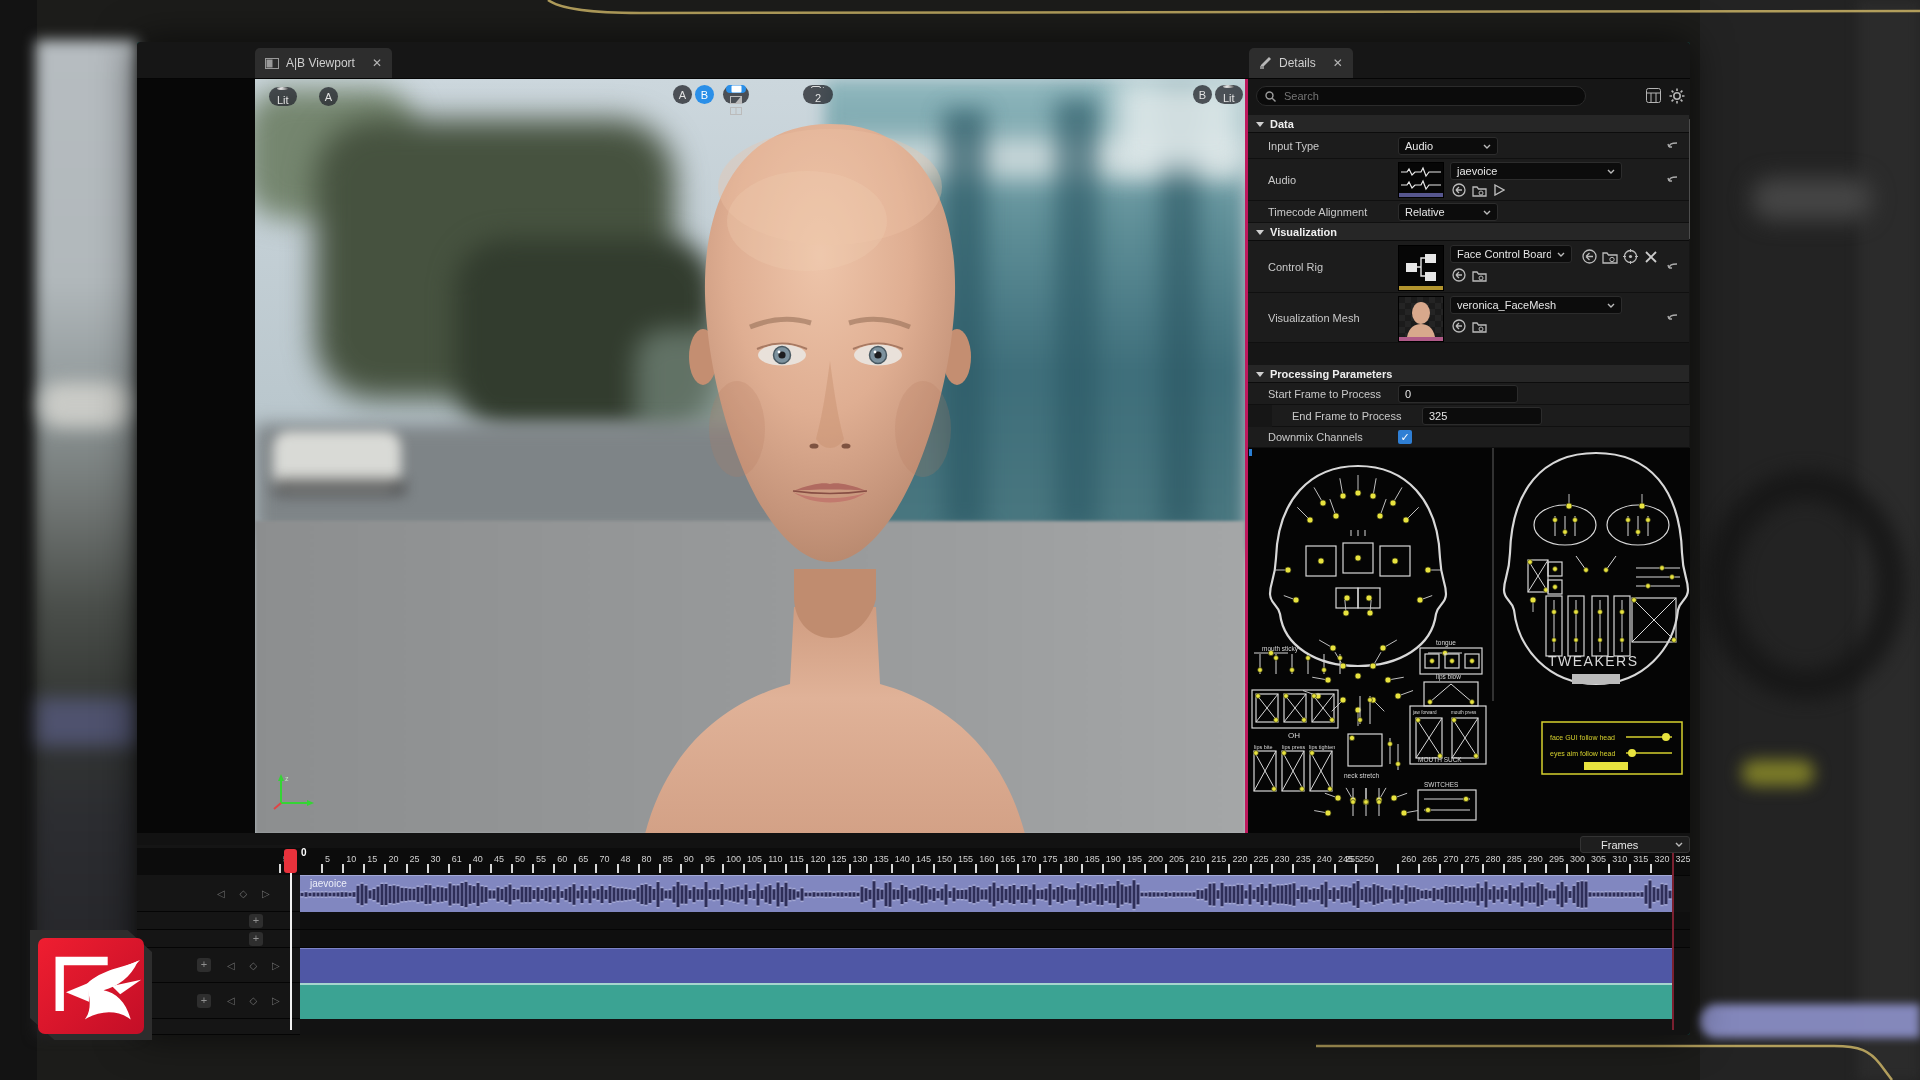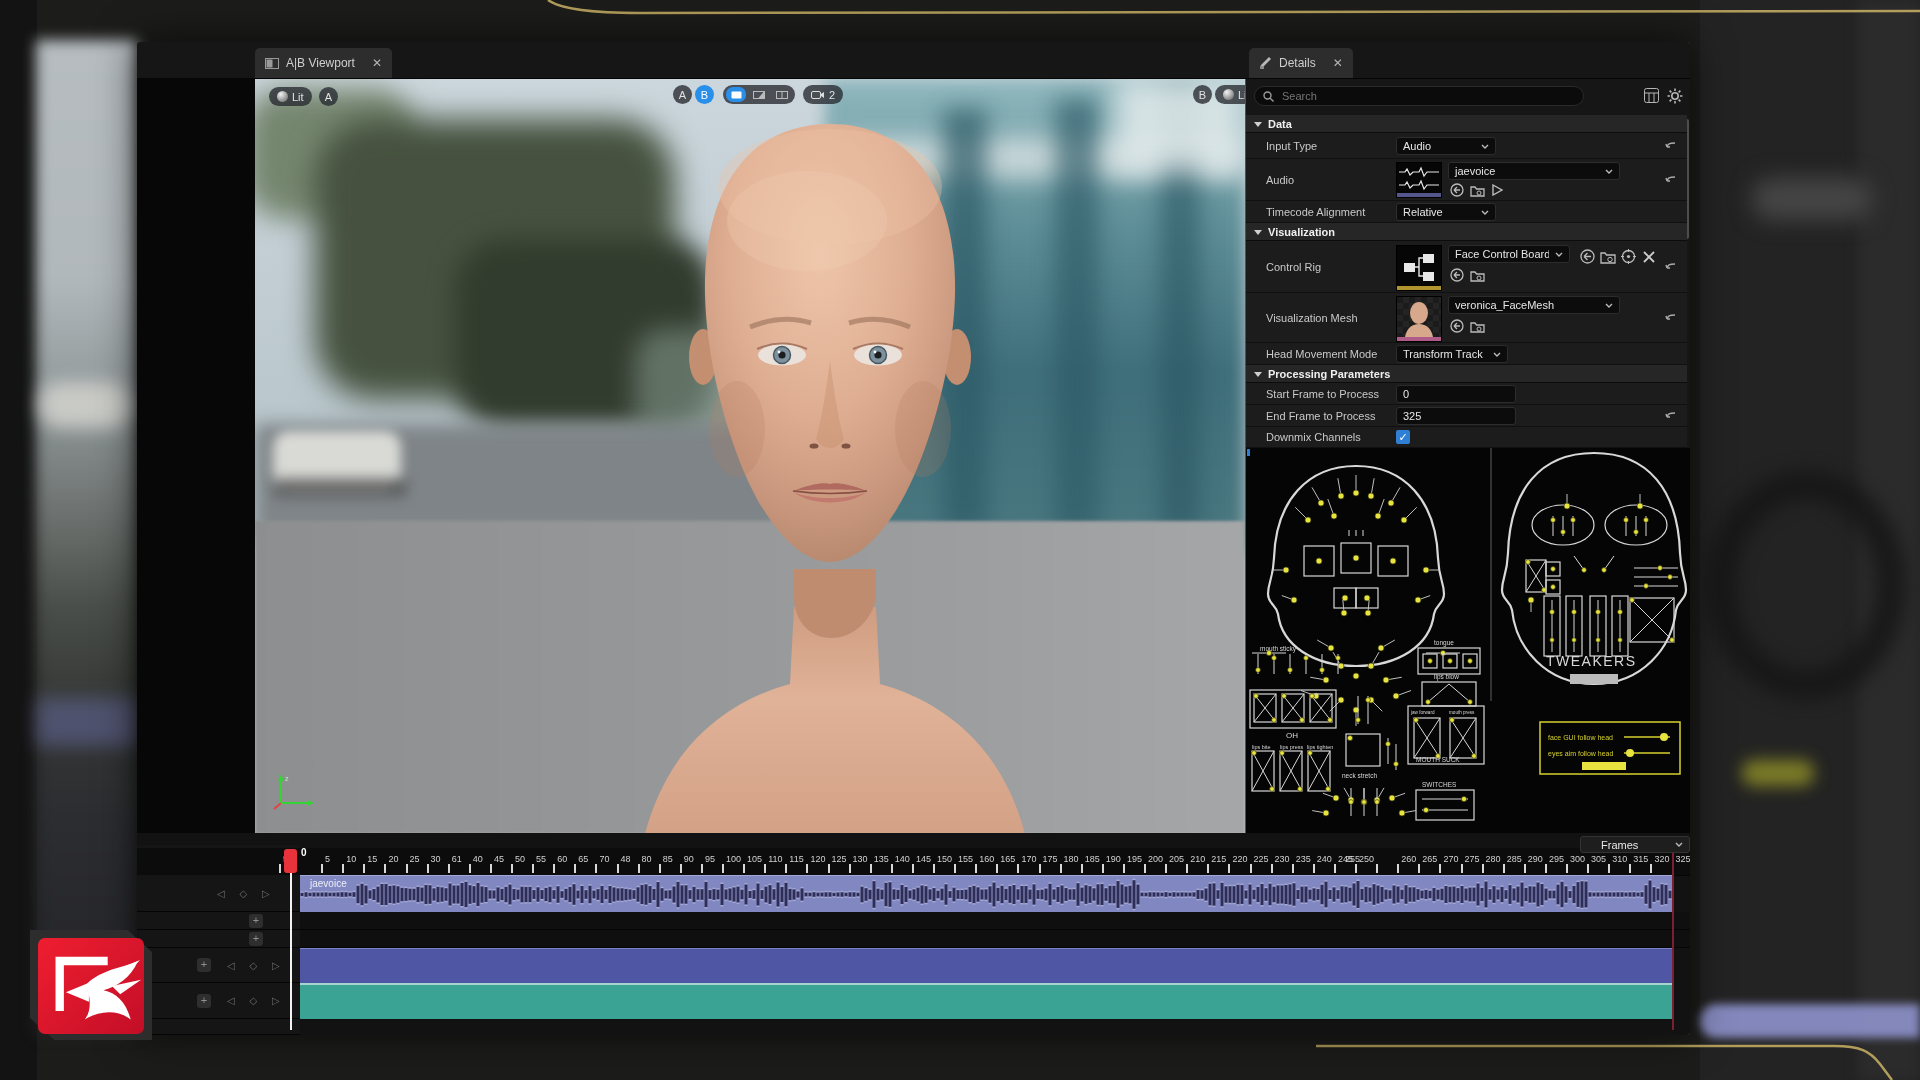--- a/index.html
+++ b/index.html
@@ -7,26 +7,26 @@
   .abs{position:absolute;}
   
   #app{position:absolute;left:137px;top:42px;width:1553px;height:993px;background:#0f766e;border-radius:3px;overflow:hidden;box-shadow:0 0 40px rgba(0,0,0,.65);}
   #tabbar{position:absolute;left:0;top:0;width:1553px;height:36px;background:#161616;border-bottom:1px solid #050505;}
   .tab{position:absolute;top:6px;height:30px;background:#2d2d2d;border-radius:5px 5px 0 0;display:flex;align-items:center;gap:7px;padding:0 10px;color:#cfcfcf;font-size:12px;}
   .tab .close{color:#b5b5b5;font-size:12px;margin-left:10px;cursor:pointer;}
   
   #viewport{position:absolute;left:118px;top:37px;width:990px;height:755px;overflow:hidden;background:#b9c6cc;}
   #letterbox{position:absolute;left:0;top:37px;width:118px;height:755px;background:#070707;}
   .blur8{filter:blur(8px);}
-  .vp-pill{position:absolute;height:19px;border-radius:10px;background:rgba(38,41,47,.78);color:#e2e2e2;font-size:11px;display:flex;align-items:center;gap:4px;padding:0 8px;}
+  .vp-pill{position:absolute;height:19px;border-radius:10px;background:rgba(38,41,47,.78);color:#e2e2e2;font-size:11px;display:flex;align-items:center;gap:4px;padding:0 8px;flex-direction:column;}
   .vp-circ{position:absolute;width:19px;height:19px;border-radius:50%;background:rgba(38,41,47,.78);color:#e2e2e2;font-size:11px;display:flex;align-items:center;justify-content:center;}
   .vp-circ.active{background:#2a8fe8;color:#fff;}
   .sphere{width:11px;height:11px;border-radius:50%;background:radial-gradient(circle at 35% 30%,#f2f2f2,#888 70%,#555);}
   
-  #details{position:absolute;left:1108px;top:37px;width:445px;height:755px;background:#161616;border-left:1px solid #be185d;}
+  #details{position:absolute;left:1108px;top:37px;width:445px;height:755px;background:#161616;border-left:3px solid #be185d;}
   .secthead{position:absolute;left:0;width:441px;background:#262626;color:#efefef;font-size:11px;font-weight:bold;display:flex;align-items:center;gap:6px;padding-left:8px;box-sizing:border-box;border-bottom:1px solid #0c0c0c;}
   .drow{position:absolute;left:0;width:441px;background:#1c1c1c;border-bottom:1px solid #101010;box-sizing:border-box;}
   .dlabel{position:absolute;left:20px;top:50%;transform:translateY(-50%);color:#c9c9c9;font-size:11px;white-space:nowrap;}
   .ddown{position:absolute;background:#0c0c0c;border:1px solid #2c2c2c;border-radius:3px;color:#e6e6e6;font-size:11px;display:flex;align-items:center;justify-content:space-between;padding:0 6px;box-sizing:border-box;height:18px;overflow:hidden;white-space:nowrap;}
   .dinput{position:absolute;background:#0c0c0c;border:1px solid #2c2c2c;border-radius:3px;color:#e6e6e6;font-size:11px;height:18px;padding:0 6px;box-sizing:border-box;font-family:"Liberation Sans",sans-serif;}
   .thumb{position:absolute;background:#060606;border:1px solid #000;}
   .mini-ic{display:inline-block;}
   .reset{position:absolute;right:10px;top:50%;transform:translateY(-50%);}
   .chev{margin-left:6px;flex:none;}
   
@@ -378,41 +378,32 @@
             <path d="M10,7 L4,7 M4,7 L7,4 M4,7 L7,10" stroke="#bbb" stroke-width="1.3" fill="none"></path>
           </svg>
         <svg class="abs" width="15" height="13" style="left:224px;top:27px;">
             <path d="M1,3 L5,3 L6.5,5 L14,5 L14,12 L1,12 Z" fill="none" stroke="#bbb" stroke-width="1.3"></path>
             <circle cx="9" cy="9" r="2" fill="none" stroke="#bbb"></circle>
           </svg>
         <svg class="reset" width="12" height="10">
             <path d="M10,2 C4,2 3,3 2,6 M2,6 L1,3 M2,6 L5,6" fill="none" stroke="#aaa" stroke-width="1.4"></path>
           </svg>
       </div>
-      <div class="drow" style="top:264px;height:22px;">
-        <span class="dlabel">Head Movement Mode</span>
-        <div class="ddown" style="left:150px;top:2px;width:112px;">
-          <span>Transform Track</span>
-          <svg class="chev" width="8" height="5">
-              <polyline points="1,1 4,4 7,1" fill="none" stroke="#bbb" stroke-width="1.4"></polyline>
-            </svg>
-        </div>
-      </div>
 
       <div class="secthead" style="top:286px;height:18px;">
         <svg width="8" height="6">
             <polygon points="0,1 8,1 4,6" fill="#cfcfcf"></polygon>
           </svg>
         <span>Processing Parameters</span>
       </div>
       <div class="drow" style="top:304px;height:22px;">
         <span class="dlabel">Start Frame to Process</span>
         <input class="dinput" style="left: 150px; top: 2px; width: 120px;" value="0">
       </div>
-      <div class="drow" style="top:326px;height:22px;">
+      <div class="drow" style="top:326px;height:22px;margin-left:24px;">
         <span class="dlabel">End Frame to Process</span>
         <input class="dinput" style="left: 150px; top: 2px; width: 120px;" value="325">
         <svg class="reset" width="12" height="10">
             <path d="M10,2 C4,2 3,3 2,6 M2,6 L1,3 M2,6 L5,6" fill="none" stroke="#aaa" stroke-width="1.4"></path>
           </svg>
       </div>
       <div class="drow" style="top:348px;height:21px;">
         <span class="dlabel">Downmix Channels</span>
         <div style="position:absolute;left:150px;top:3px;width:14px;height:14px;background:#2f7fd4;border-radius:2px;color:#fff;font-size:11px;line-height:14px;text-align:center;">✓</div>
       </div>

